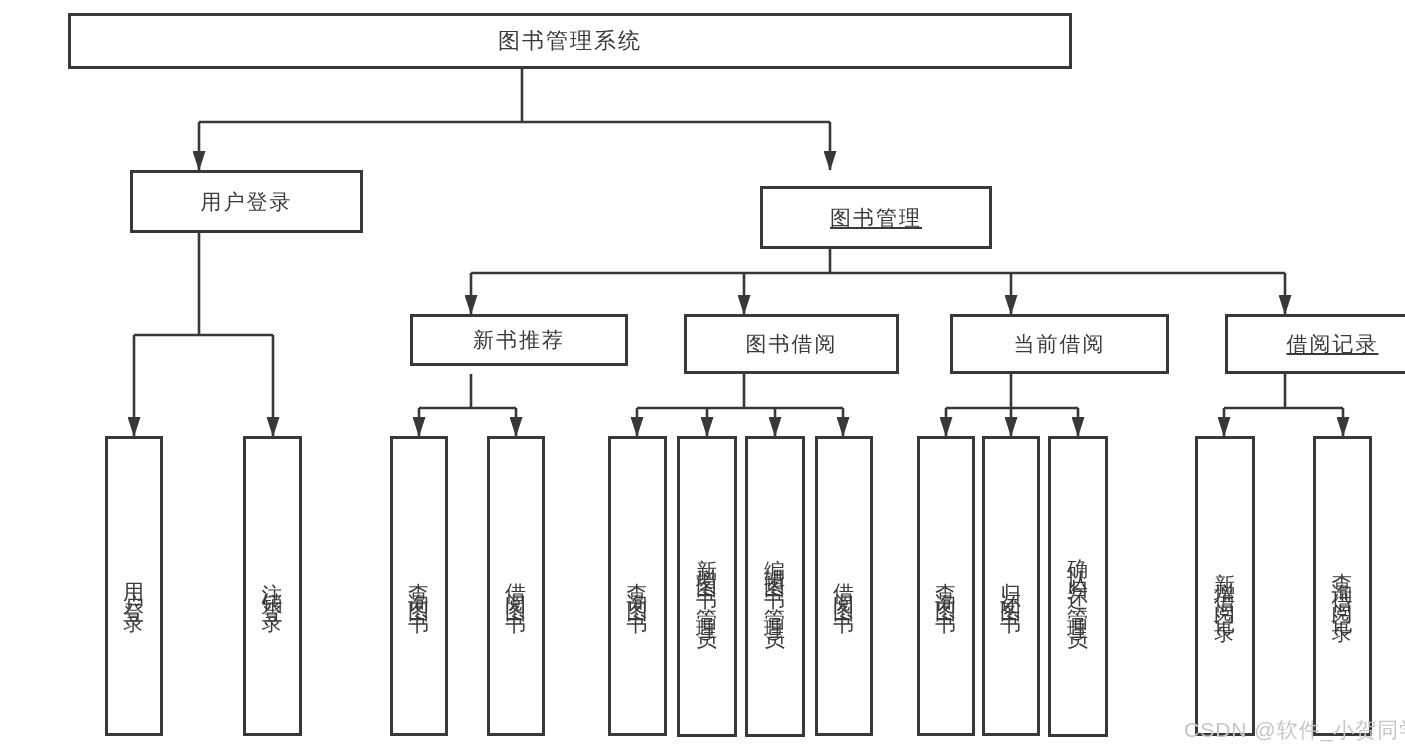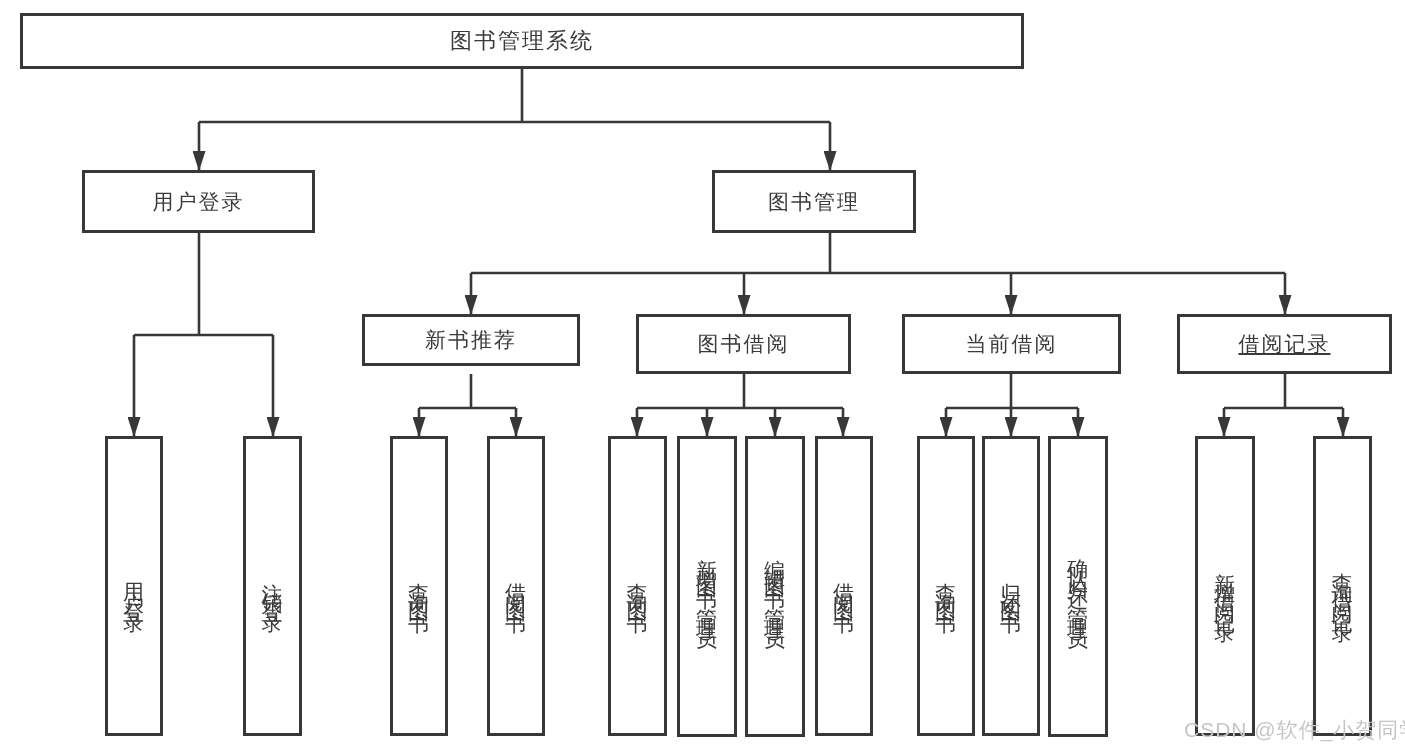--- a/index.html
+++ b/index.html
@@ -42,20 +42,21 @@
     border: 3px solid var(--line);
     z-index: 2;
     display: flex;
     align-items: center;
     justify-content: center;
   }
   .hbox {
     font-size: 21px;
     letter-spacing: 2px;
     white-space: nowrap;
+    margin-left: 48px;
   }
   .root-box { font-size: 22px; }
   .vtext {
     writing-mode: vertical-rl;
     text-orientation: mixed;
     font-size: 21px;
     letter-spacing: 10px;
     line-height: 1.1;
   }
 
@@ -119,21 +120,21 @@
 
     <path d="M1285,374 V408"></path>
     <path d="M1224,408 H1343"></path>
     <line x1="1224" y1="408" x2="1224" y2="436" marker-end="url(#arrowhead)"></line>
     <line x1="1343" y1="408" x2="1343" y2="436" marker-end="url(#arrowhead)"></line>
   </svg>
 
   <div class="hbox root-box" style="left:20px; top:13px; width:1004px; height:56px;">图书管理系统</div>
 
   <div class="hbox" style="left:82px; top:170px; width:233px; height:63px;">用户登录</div>
-  <div class="hbox" style="left:712px; top:170px; width:204px; height:63px;">图书管理</div>
+  <div class="hbox" style="left:712px; top:186px; width:232px; height:63px;text-decoration:underline;">图书管理</div>
 
   <div class="hbox" style="left:362px; top:314px; width:218px; height:52px;">新书推荐</div>
   <div class="hbox" style="left:902px; top:314px; width:219px; height:60px;">当前借阅</div>
   <div class="hbox" style="left:636px; top:314px; width:215px; height:60px;">图书借阅</div>
   <div class="hbox" style="left:1177px; top:314px; width:215px; height:60px;text-decoration:underline;">借阅记录</div>
 
   <div class="vbox" style="left:105px; top:436px; width:58px; height:300px;">
     <span class="vtext">用户登录</span>
   </div>
   <div class="vbox" style="left:243px; top:436px; width:59px; height:300px;">

